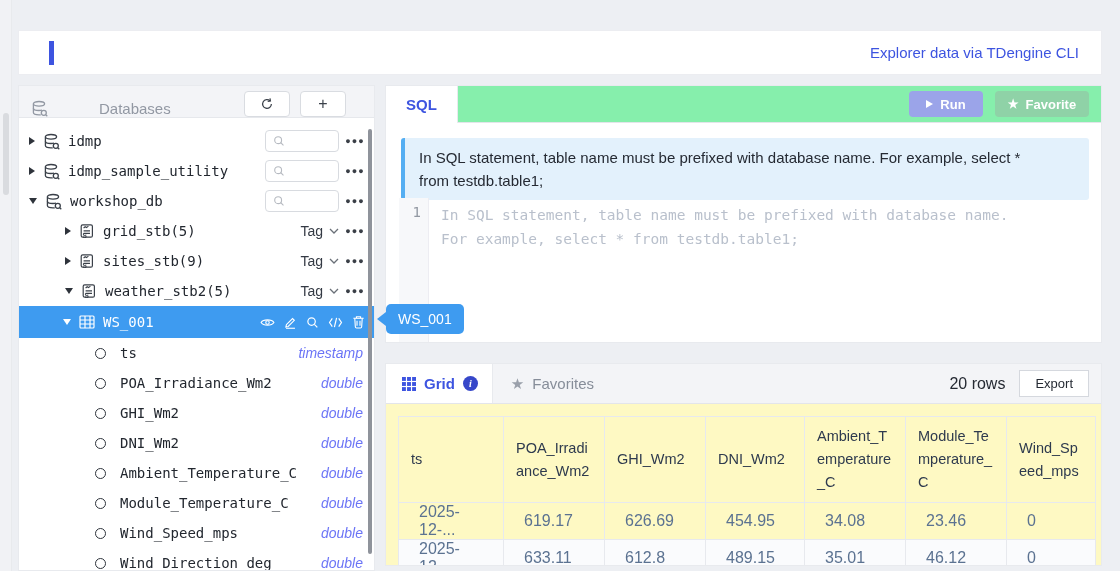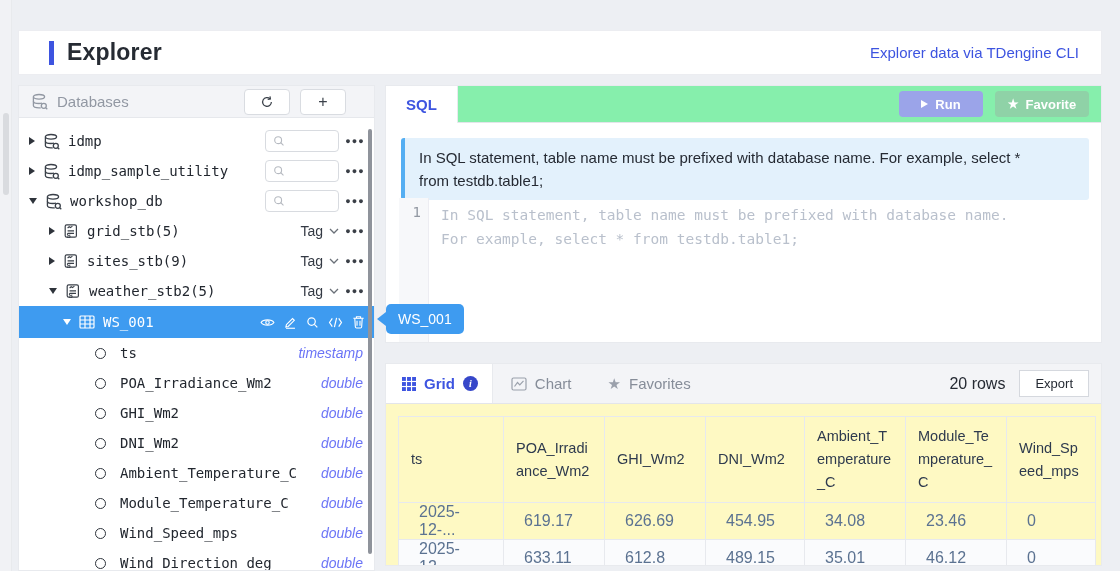--- a/index.html
+++ b/index.html
@@ -15,29 +15,29 @@
   .left-strip .thumb{position:absolute;left:3px;top:113px;width:6px;height:82px;background:#d9dbdf;border-radius:3px;}
 
   
   .header-card{position:absolute;left:18px;top:30px;width:1084px;height:45px;background:#fff;border:1px solid #ecedf1;box-sizing:border-box;display:flex;align-items:center;}
   .accent-bar{width:5px;height:24px;background:var(--accent-blue);margin-left:30px;}
   .page-title{font-size:23px;font-weight:bold;color:#262b33;margin-left:13px;letter-spacing:.2px;}
   .cli-link{margin-left:auto;margin-right:22px;font-size:15px;color:var(--accent-blue);text-decoration:none;cursor:pointer;}
 
   
   .sidebar{position:absolute;left:18px;top:85px;width:357px;height:486px;background:#fff;border:1px solid #e8eaee;box-sizing:border-box;overflow:hidden;}
-  .sidebar-header{height:32px;background:#f3f4f7;border-bottom:1px solid #e6e8ec;display:flex;align-items:center;padding:0 28px 0 12px;box-sizing:border-box;}
+  .sidebar-header{height:32px;background:#f3f4f7;border-bottom:1px solid #e6e8ec;display:flex;align-items:flex-end;padding:0 28px 0 12px;box-sizing:border-box;gap:42px;}
   .sidebar-title{color:#9298a3;font-size:15px;margin-left:9px;}
   .hdr-btns{margin-left:auto;display:flex;gap:10px;}
   .icon-btn{width:44px;height:24px;background:#fff;border:1px solid #d9dce1;border-radius:4px;display:flex;align-items:center;justify-content:center;cursor:pointer;color:#3a4049;}
   .icon-btn .plus-glyph{font-size:16px;line-height:16px;color:#3a4049;}
   .tree{position:absolute;left:0;top:40px;width:355px;}
   .row{height:30px;display:flex;align-items:center;padding-right:9px;box-sizing:border-box;font-family:"DejaVu Sans Mono",monospace;font-size:14px;color:#22272f;}
   .lvl1{padding-left:10px;}
-  .lvl2{padding-left:30px;}
+  .lvl2{padding-left:46px;}
   .lvl4{padding-left:76px;}
   .tri-r{width:0;height:0;border-left:6px solid #2e333b;border-top:4px solid transparent;border-bottom:4px solid transparent;flex:0 0 auto;}
   .tri-d{width:0;height:0;border-top:6px solid #2e333b;border-left:4.5px solid transparent;border-right:4.5px solid transparent;flex:0 0 auto;}
   .row.selected .tri-d{border-top-color:#fff;}
   .tree-icon{margin-left:8px;color:#3a4049;flex:0 0 auto;}
   .tree-label{margin-left:8px;white-space:nowrap;}
   .search-box{margin-left:auto;margin-right:6px;width:74px;height:22px;border:1px solid #d8dbe0;border-radius:4px;background:#fff;display:flex;align-items:center;padding-left:7px;box-sizing:border-box;color:#b6bac1;}
   .dots{width:20px;text-align:center;font-size:9px;font-weight:bold;letter-spacing:1px;color:#3a3f47;font-family:"Liberation Sans",sans-serif;cursor:pointer;}
   .tag-select{margin-left:auto;margin-right:6px;display:flex;align-items:center;gap:6px;font-family:"Liberation Sans",sans-serif;font-size:14px;color:#343a44;cursor:pointer;}
   .tag-select .chev{color:#6a7078;}
@@ -54,21 +54,21 @@
   .tooltip{position:absolute;left:377px;top:304px;display:flex;align-items:center;z-index:6;}
   .tooltip .arrow{width:0;height:0;border-top:7px solid transparent;border-bottom:7px solid transparent;border-right:9px solid var(--selection-blue);}
   .tooltip .box{background:var(--selection-blue);color:#fff;font-size:14px;padding:7px 12px;border-radius:5px;white-space:nowrap;}
 
   
   .sql-card{position:absolute;left:385px;top:85px;width:717px;height:258px;background:#fff;border:1px solid #e8eaee;box-sizing:border-box;}
   .sql-tabbar{height:37px;background:#86efac;border-bottom:1px solid #e3e5ea;display:flex;align-items:center;box-sizing:border-box;}
   .sql-tab{width:72px;height:37px;background:#fff;display:flex;align-items:center;justify-content:center;font-size:15px;font-weight:bold;color:var(--accent-blue);border-right:1px solid #e8eaee;box-sizing:border-box;cursor:pointer;}
   .sql-actions{margin-left:auto;display:flex;gap:12px;margin-right:12px;}
   .btn{height:26px;border-radius:4px;color:#fff;font-size:13px;font-weight:bold;display:flex;align-items:center;justify-content:center;gap:7px;cursor:pointer;border:none;}
-  .btn-run{width:84px;background:var(--run-button-bg);}
+  .btn-run{width:74px;background:var(--run-button-bg);}
   .btn-fav{width:94px;background:var(--favorite-button-bg);}
   .play-tri{width:0;height:0;border-left:7px solid #fff;border-top:4.5px solid transparent;border-bottom:4.5px solid transparent;}
   .star-glyph{font-size:12px;line-height:12px;}
   .notice{position:absolute;left:15px;top:52px;width:688px;box-sizing:border-box;background:var(--banner-bg);border-left:4px solid var(--banner-border);border-radius:3px;padding:8px 14px;font-size:15px;color:#252a33;line-height:23px;}
   .notice .txt{display:block;width:630px;}
   .gutter{position:absolute;left:13px;top:112px;width:30px;height:144px;background:#f7f8fa;border-right:1px solid #ededf2;box-sizing:border-box;}
   .lineno{margin-top:6px;text-align:right;padding-right:7px;font-family:"DejaVu Sans Mono",monospace;font-size:14px;color:#9298a2;}
   .code-placeholder{position:absolute;left:55px;top:117px;width:592px;font-family:"DejaVu Sans Mono",monospace;font-size:14.5px;line-height:24px;color:#b9c0cc;}
 
   
@@ -161,21 +161,20 @@
     </symbol>
   </defs>
 </svg>
 
 <div class="left-strip">
   <div class="thumb"></div>
 </div>
 
 <div class="header-card">
   <div class="accent-bar"></div>
-  <div class="page-title">Explorer</div>
   <a class="cli-link">Explorer data via TDengine CLI</a>
 </div>
 
 <div class="sidebar">
   <div class="sidebar-header">
     <svg width="17" height="17" class="tree-icon" style="margin-left:0;color:#9298a3;">
         <use href="#sym-db"></use>
       </svg>
     <span class="sidebar-title">Databases</span>
     <span class="hdr-btns">
@@ -373,26 +372,20 @@
 </div>
 
 <div class="res-card">
   <div class="res-tabbar">
     <div class="res-tab active">
       <svg class="t-icon" width="14" height="14">
           <use href="#sym-gridtab"></use>
         </svg>
       <span>Grid</span>
       <span class="info-badge">i</span>
-    </div>
-    <div class="res-tab">
-      <svg class="t-icon" width="16" height="14">
-          <use href="#sym-chart"></use>
-        </svg>
-      <span>Chart</span>
     </div>
     <div class="res-tab">
       <span class="t-icon" style="font-size:15px;">★</span>
       <span>Favorites</span>
     </div>
     <span class="rowcount">20 rows</span>
     <button class="btn-export">Export</button>
   </div>
 
   <table class="grid-table">

